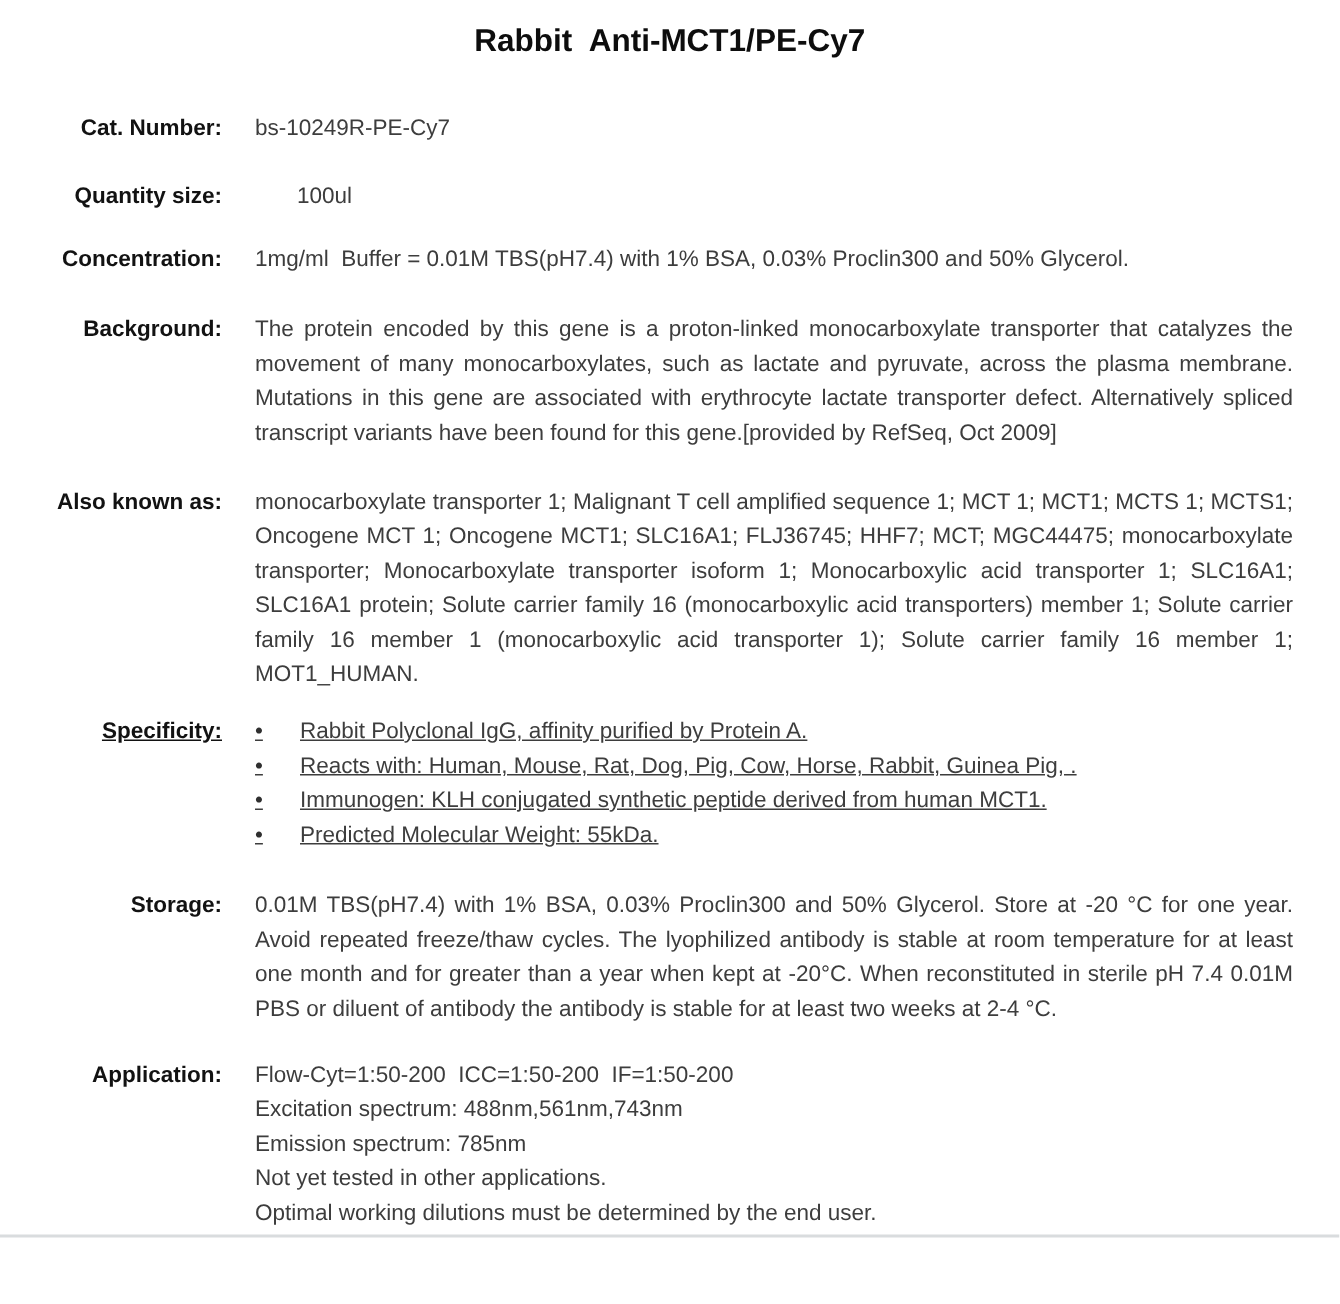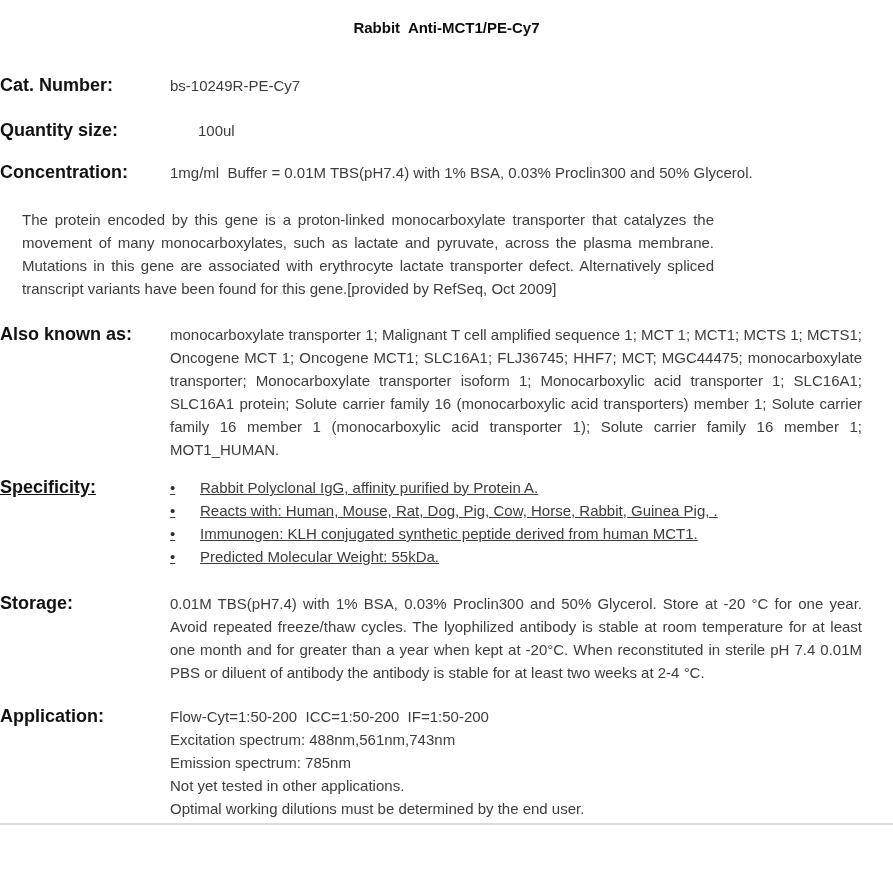--- a/index.html
+++ b/index.html
@@ -6,28 +6,29 @@
   body {
     width: 893px; height: 869px; overflow: hidden;
     font-family: "Liberation Sans", sans-serif;
     -webkit-font-smoothing: antialiased;
   }
   .doc { width: 893px; height: 869px; position: relative; background: #fff; }
 
   .title {
     margin: 0; padding-top: 14px;
     text-align: center;
-    font-size: 15px; line-height: 27px; font-weight: bold;
+    font-size: 21px; line-height: 27px; font-weight: bold;
     color: #0d0d0d; white-space: pre-wrap;
   }
 
   .row { display: flex; align-items: flex-start; }
   .row .label {
     flex: 0 0 148px; width: 148px;
-    font-size: 18px; line-height: 23px; font-weight: bold;
+    text-align: right;
+    font-size: 15px; line-height: 23px; font-weight: bold;
     color: #121212;
   }
   .row .value {
     margin-left: 22px; width: 692px;
     font-size: 15px; line-height: 23px;
     color: #3d3d3d;
   }
 
   .mt-r1 { margin-top: 33px; }
   .mt-r2 { margin-top: 22px; gap: 28px; }
@@ -72,20 +73,21 @@
     <div class="label">Quantity size:</div>
     <div class="value">100ul</div>
   </div>
 
   <div class="row mt-r3">
     <div class="label">Concentration:</div>
     <div class="value pre">1mg/ml  Buffer = 0.01M TBS(pH7.4) with 1% BSA, 0.03% Proclin300 and 50% Glycerol.</div>
   </div>
 
   <div class="row mt-bg">
+    <div class="label lh-tall">Background:</div>
     <div class="value just lh-tall">The protein encoded by this gene is a proton-linked monocarboxylate transporter that catalyzes the movement of many monocarboxylates, such as lactate and pyruvate, across the plasma membrane. Mutations in this gene are associated with erythrocyte lactate transporter defect. Alternatively spliced transcript variants have been found for this gene.[provided by RefSeq, Oct 2009]</div>
   </div>
 
   <div class="row mt-aka">
     <div class="label lh-aka">Also known as:</div>
     <div class="value just lh-aka">monocarboxylate transporter 1; Malignant T cell amplified sequence 1; MCT 1; MCT1; MCTS 1; MCTS1; Oncogene MCT 1; Oncogene MCT1; SLC16A1; FLJ36745; HHF7; MCT; MGC44475; monocarboxylate transporter; Monocarboxylate transporter isoform 1; Monocarboxylic acid transporter 1; SLC16A1; SLC16A1 protein; Solute carrier family 16 (monocarboxylic acid transporters) member 1; Solute carrier family 16 member 1 (monocarboxylic acid transporter 1); Solute carrier family 16 member 1; MOT1_HUMAN.</div>
   </div>
 
   <div class="row mt-spec">
     <div class="label lh-spec">Specificity:</div>

